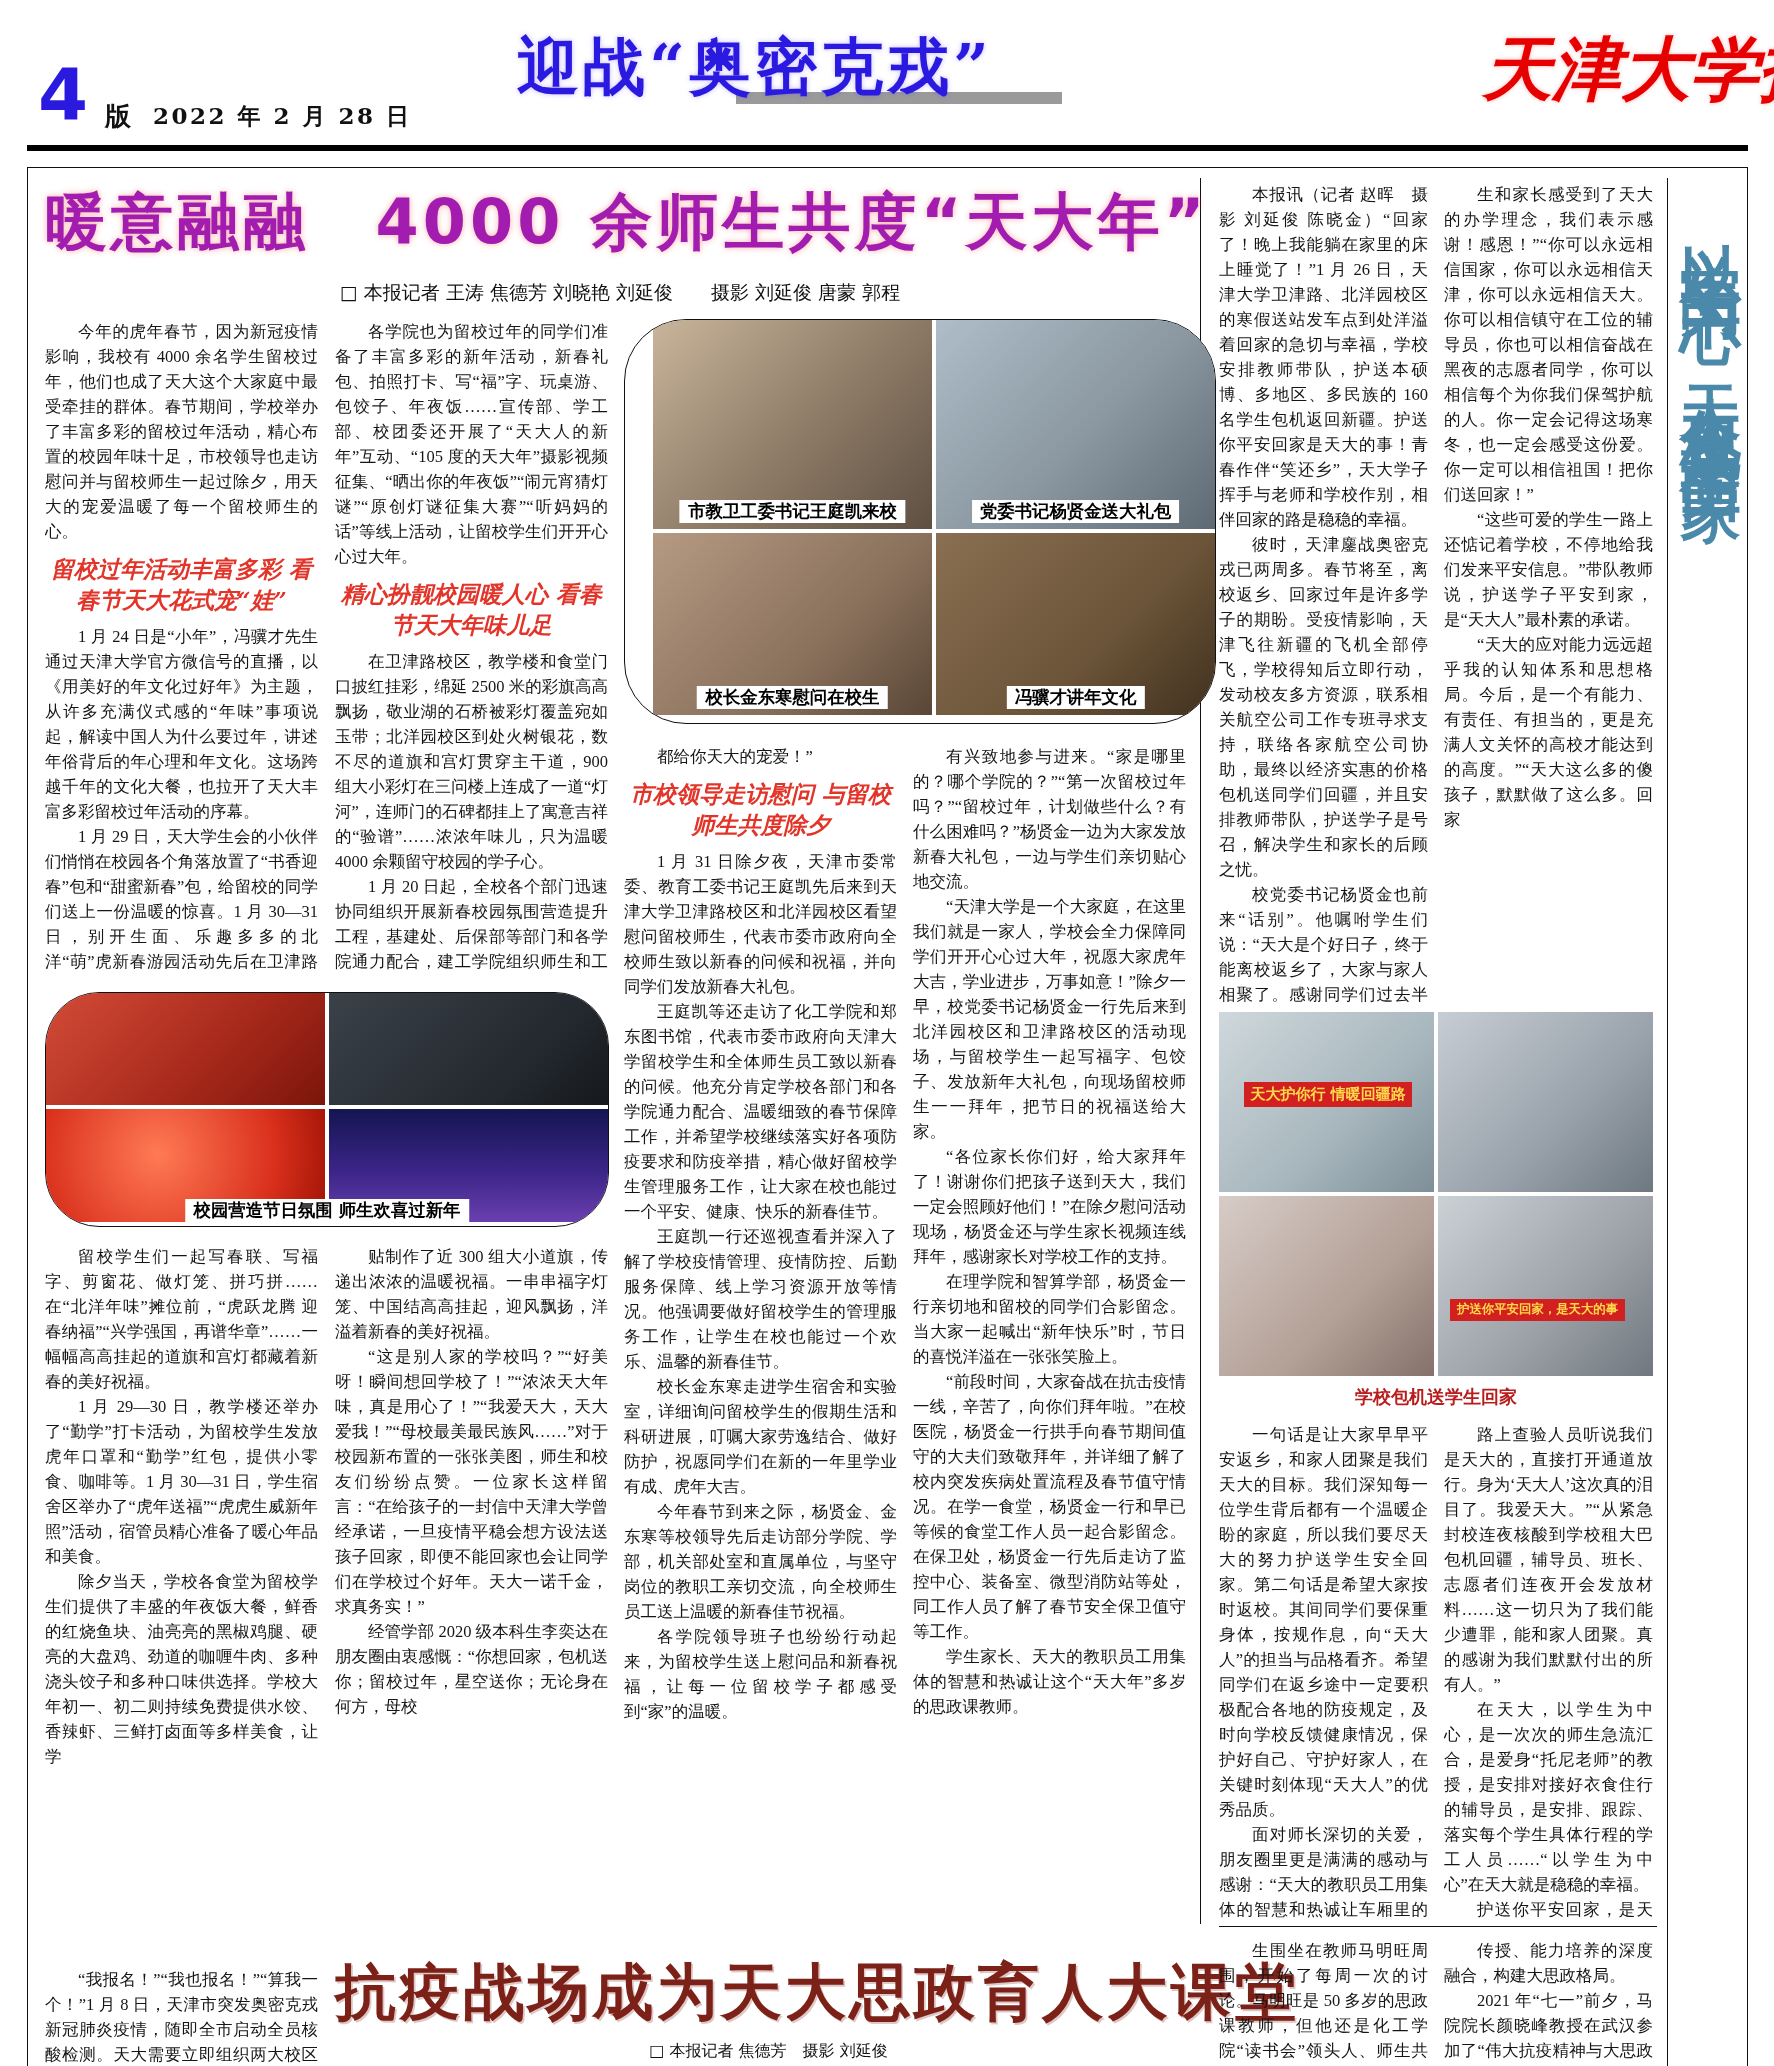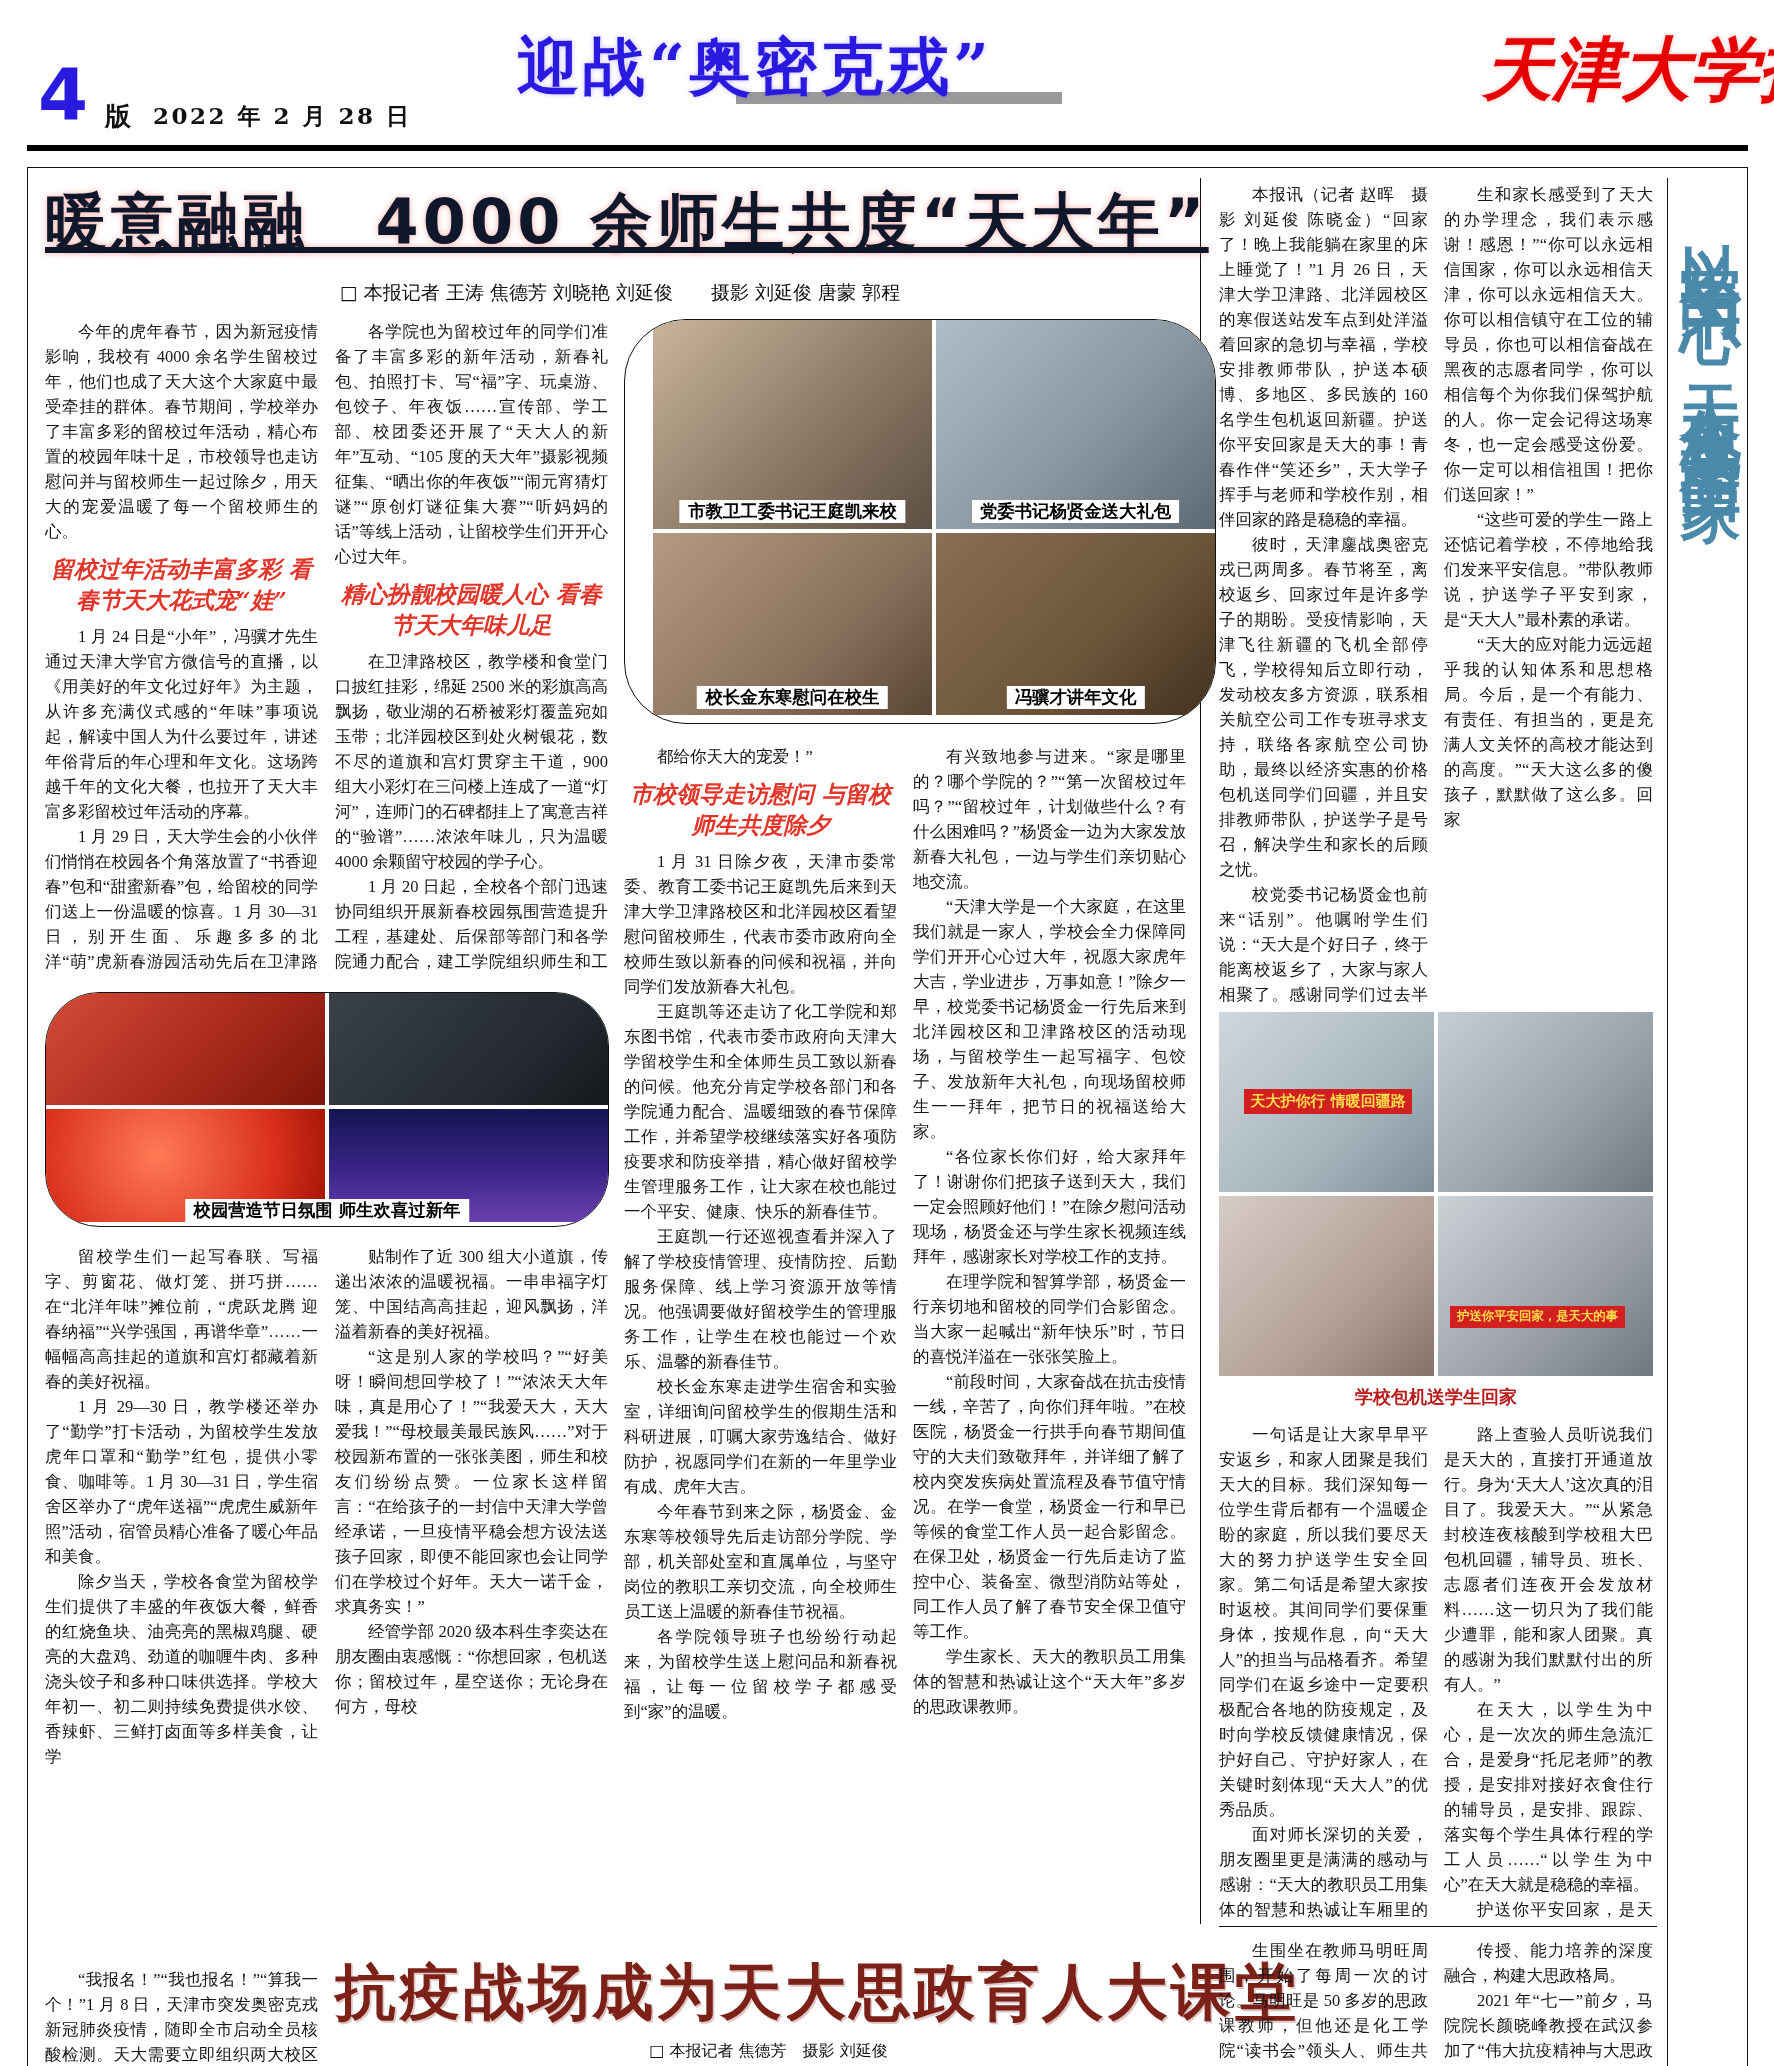--- a/index.html
+++ b/index.html
@@ -13,41 +13,41 @@
   .banner{font:900 62px/1 "DejaVu Serif",serif;color:#2a1ae0;letter-spacing:4.1px;white-space:nowrap;
           text-shadow:0 0 5.8px rgba(90,60,255,.35);}
   .graybar{background:#9a9a9a;}
   .masthead{font:900 italic 69px/1 "DejaVu Serif",serif;color:#e60000;white-space:nowrap;
             text-shadow:0 0 4.1px rgba(230,0,0,.3);}
   .hrule{background:#000;}
   .contentbox{border:1.2px solid #111;}
   .vline{background:#111;width:1.2px;}
   .hline{background:#111;height:1.2px;}
   
-  .headline1{font:900 62px/1.15 "DejaVu Sans",sans-serif;color:#0f172a;text-align:center;
-             letter-spacing:4.1px;white-space:nowrap;text-shadow:0 0 6.6px rgba(245,80,70,.45);text-decoration:underline;}
+  .headline1{font:900 62px/1.15 "DejaVu Sans",sans-serif;color:#a21caf;text-align:center;
+             letter-spacing:4.1px;white-space:nowrap;text-shadow:0 0 6.6px rgba(245,80,70,.45);}
   .byline{font:500 19px/1.3 "DejaVu Sans",sans-serif;color:#111;text-align:center;white-space:nowrap;}
   .headline2{font:900 61px/1.1 "DejaVu Sans",sans-serif;color:#7c2118;text-align:center;
              letter-spacing:3.3px;white-space:nowrap;text-shadow:1.7px 1.7px 0 rgba(124,33,24,.25);}
   .vertical-head{font:900 61px/1 "DejaVu Sans",sans-serif;color:#4b89ab;
                  writing-mode:vertical-rl;text-orientation:upright;letter-spacing:11.6px;white-space:nowrap;}
   
   .col{font:16.5px/25px "Liberation Serif","DejaVu Serif",serif;text-align:justify;overflow:hidden;color:#151515;}
   .col .para{text-indent:2em;margin:0;}
   .col .sub{color:#e23428;font:700 italic 23px/31px "DejaVu Serif",serif;text-align:center;
             text-indent:0;margin:9px 0;}
   
   .cluster{display:grid;grid-template-columns:1fr 1fr;gap:4.1px;background:#fff;overflow:hidden;}
   .rounded{border-radius:62px;border:1.2px solid #111;}
   .cell{position:relative;overflow:hidden;}
   .cap{position:absolute;bottom:5.8px;left:50%;transform:translateX(-50%);background:#fff;
        font:700 17.4px/1.25 "DejaVu Sans",sans-serif;color:#000;padding:0.8px 8.3px;white-space:nowrap;}
   .capline{font:700 18px/1.3 "DejaVu Serif",serif;color:#b91c1c;text-align:center;white-space:nowrap;}
   .bannerstrip{position:absolute;background:#d21f1f;color:#ffd94a;font:900 15px/1.2 "DejaVu Sans",sans-serif;
-               padding:3.3px 6.6px;text-align:center;white-space:nowrap;margin-top:7px;}
+               padding:3.3px 6.6px;text-align:center;white-space:nowrap;}
   .p-meet{background:linear-gradient(135deg,#c9b59b,#8d7a66 55%,#5d4f42);}
   .p-gift{background:linear-gradient(135deg,#aebdc8,#8a97a1 55%,#5d6a74);}
   .p-canteen{background:linear-gradient(135deg,#b59a83,#8a715c 60%,#594636);}
   .p-library{background:linear-gradient(135deg,#8a6f52,#6b5438 60%,#41311f);}
   .p-redwall{background:linear-gradient(135deg,#d44b38,#a5281a 60%,#7c150b);}
   .p-balloon{background:linear-gradient(135deg,#3a4149,#23282e 70%,#15181c);}
   .p-lantern{background:radial-gradient(circle at 40% 40%,#ff7a55,#d9301c 65%,#a01305);}
   .p-night{background:linear-gradient(180deg,#141552,#3b2587 55%,#6a3fb0);}
   .p-bus1{background:linear-gradient(135deg,#cfd8dc,#a7b6bd 60%,#7e8f98);}
   .p-bus2{background:linear-gradient(135deg,#c7cdd4,#98a1aa 60%,#6e7881);}

